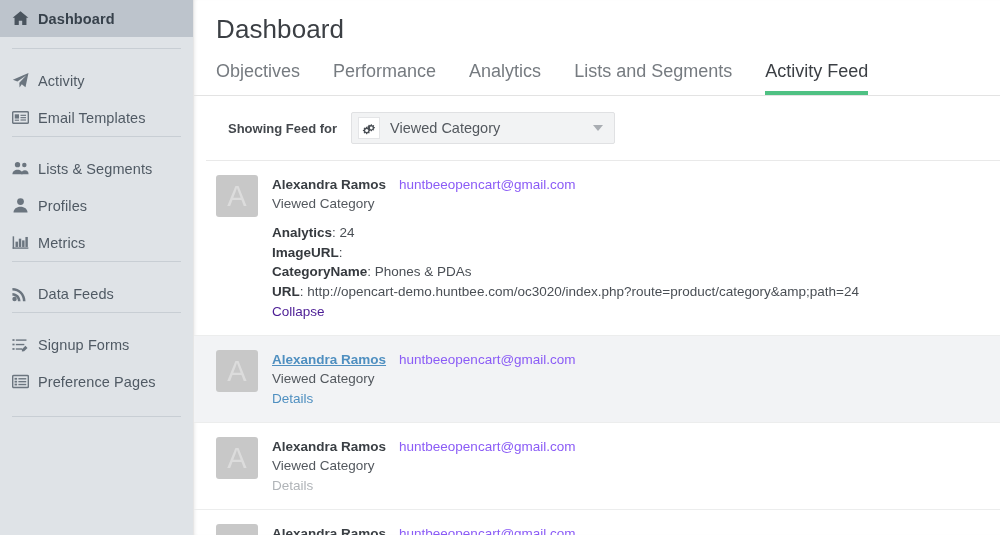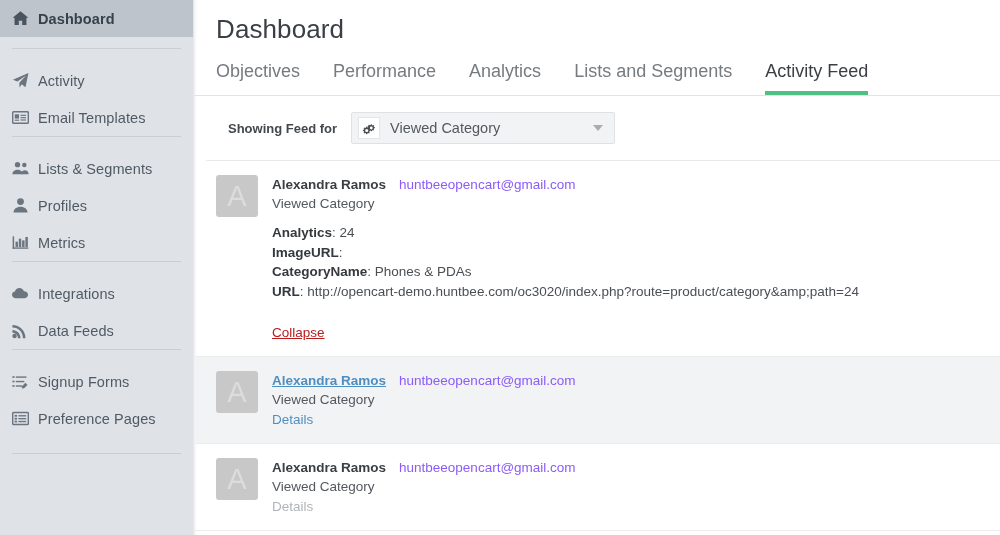--- a/index.html
+++ b/index.html
@@ -167,23 +167,22 @@
   .feed-body { margin-left: 14px; padding-top: 0px; min-width: 0; }
   .feed-line1 { font-size: 13.5px; line-height: 19px; white-space: nowrap; }
   .f-name { font-weight: bold; color: #3a3f44; }
   .f-name.link { color: #4f8fc0; text-decoration: underline; cursor: pointer; }
   .f-email { color: #8b5cf6; margin-left: 13px; }
   .f-action { font-size: 13.5px; color: #53585e; line-height: 20px; }
   .f-toggle { font-size: 13.5px; line-height: 20px; cursor: pointer; }
   .f-toggle.gray { color: #b0b4b8; }
   .f-toggle.blue { color: #4f8fc0; }
   .f-toggle.collapse {
-    color: #b91c1c;
-    text-decoration: underline;
-    margin-top: 22px;
+    color: #4c1d95;
+    margin-top: 1px;
     display: inline-block;
   }
   .f-props { margin-top: 9px; }
   .f-prop { font-size: 13.5px; line-height: 19.5px; color: #4a4f55; white-space: nowrap; }
   .f-prop b { color: #35393e; font-weight: bold; }
 </style>
 </head>
 <body>
 
 <div class="app">
@@ -251,28 +250,20 @@
             <rect x="3.3" y="7.2" width="2.3" height="5.0"></rect>
             <rect x="6.4" y="4.4" width="2.3" height="7.8"></rect>
             <rect x="9.5" y="6.0" width="2.3" height="6.2"></rect>
             <rect x="12.6" y="2.8" width="2.3" height="9.4"></rect>
           </svg>
         </span>
         <span class="nav-label">Metrics</span>
       </div>
       <div class="nav-sep"></div>
       <div class="nav-spacer"></div>
-      <div class="nav-item">
-        <span class="nav-ico">
-          <svg width="17" height="17" viewBox="0 0 16 16" fill="currentColor" aria-hidden="true">
-            <path d="M3.6 12.4C1.6 12.4 0 11.0 0 9.2c0-1.6 1.2-2.9 2.8-3.1.4-1.9 2.1-3.3 4.2-3.3 2 0 3.7 1.3 4.2 3.1h.3c2.0 0 3.6 1.5 3.6 3.3s-1.6 3.2-3.6 3.2z"></path>
-          </svg>
-        </span>
-        <span class="nav-label">Integrations</span>
-      </div>
       <div class="nav-item">
         <span class="nav-ico">
           <svg width="17" height="17" viewBox="0 0 16 16" fill="currentColor" aria-hidden="true">
             <circle cx="2.4" cy="13.2" r="2.1"></circle>
             <path d="M0.4 7.6c4.2 0 7.6 3.4 7.6 7.6H5.6c0-2.9-2.3-5.2-5.2-5.2z"></path>
             <path d="M0.4 2.9c6.8 0 12.3 5.5 12.3 12.3h-2.4C10.3 9.5 6.0 5.2 0.4 5.2z"></path>
           </svg>
         </span>
         <span class="nav-label">Data Feeds</span>
       </div>

